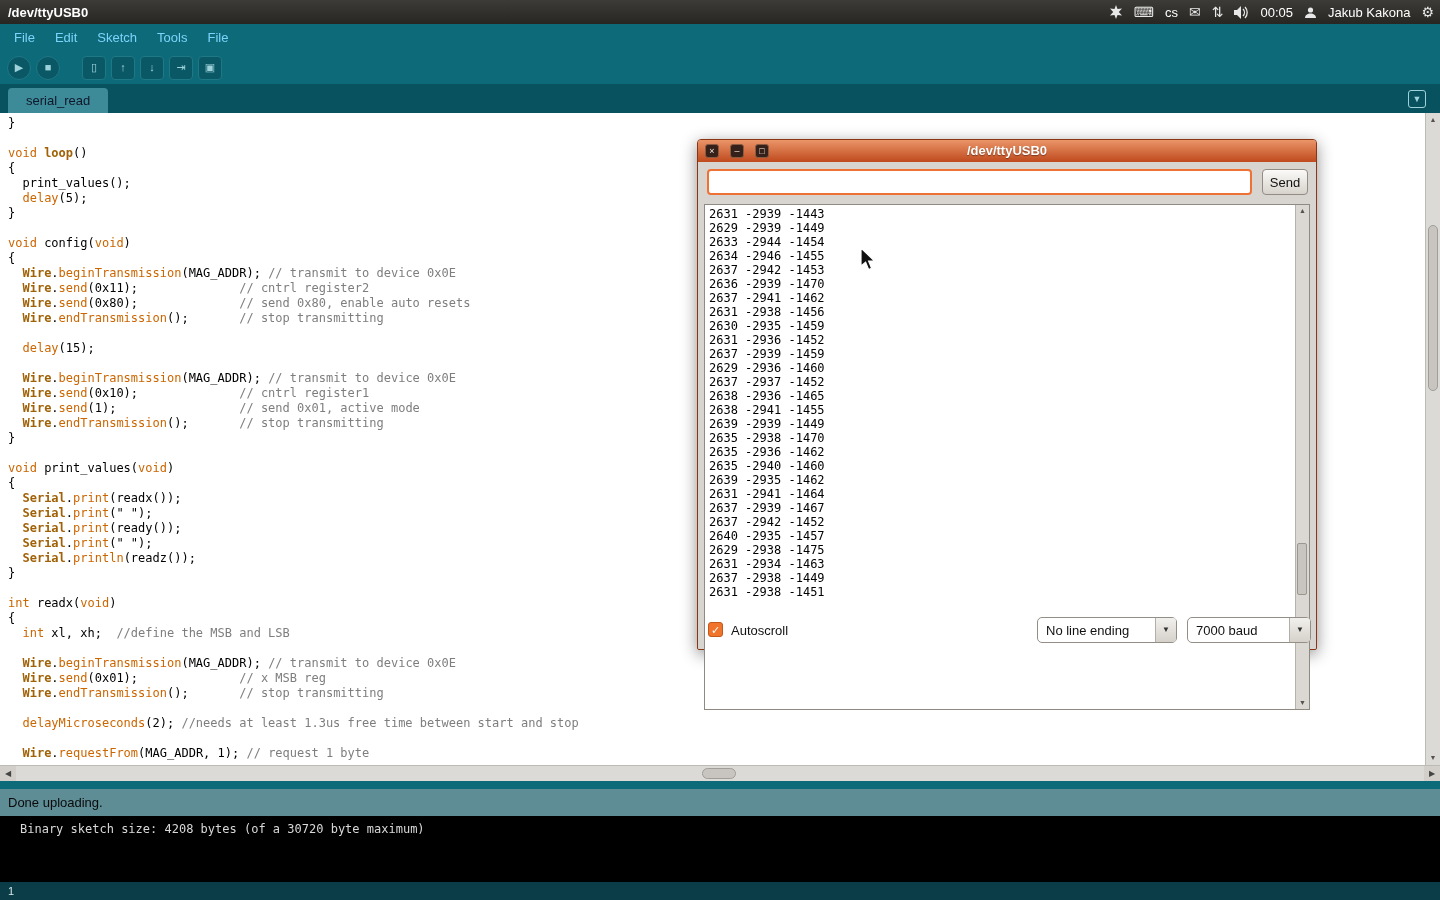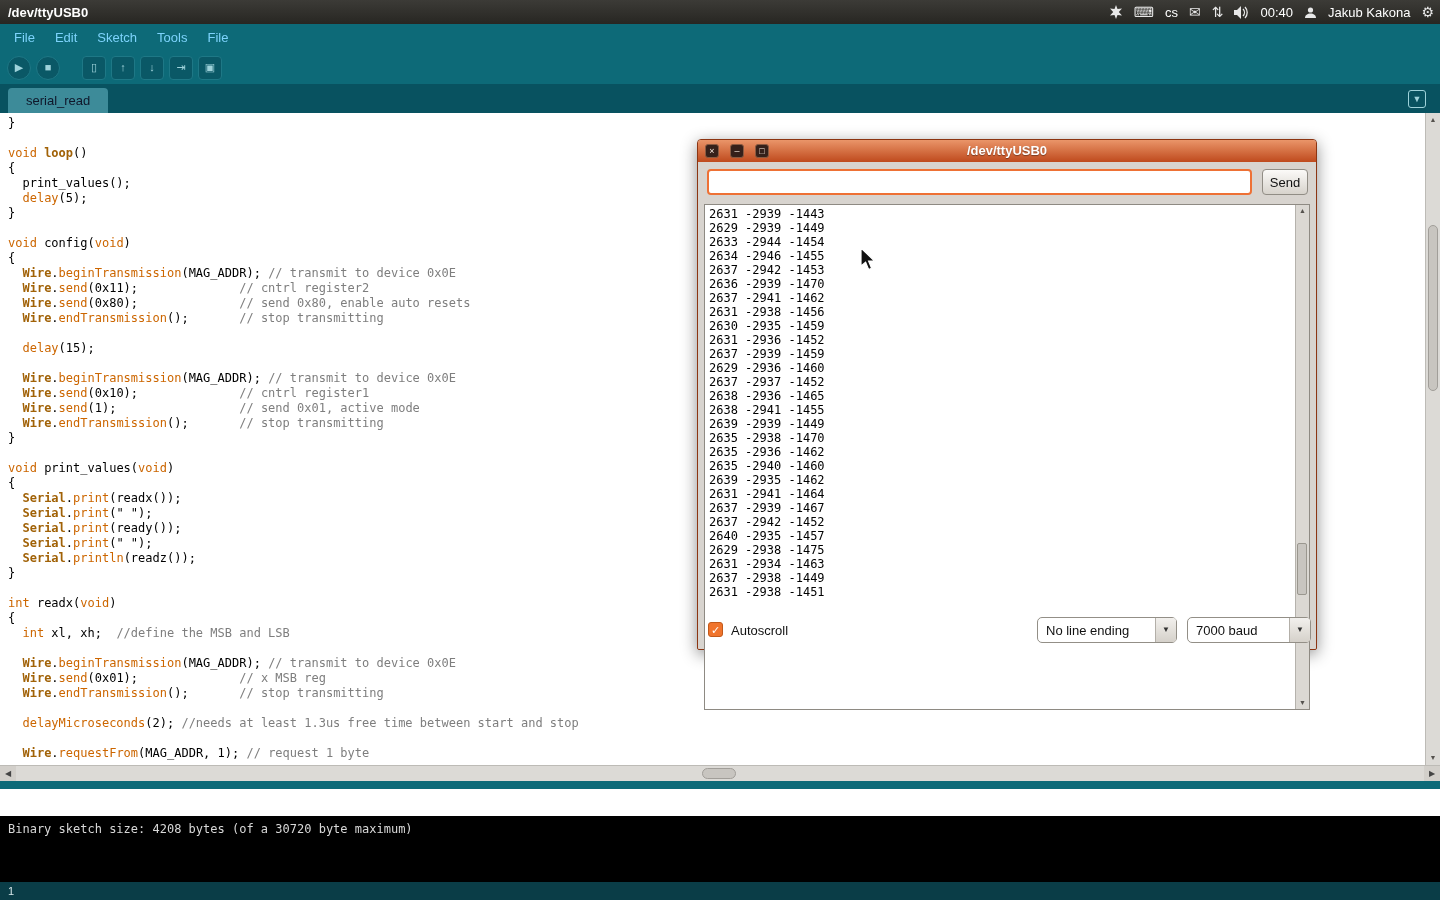--- a/index.html
+++ b/index.html
@@ -46,21 +46,21 @@
 
   
   .hscroll{position:absolute;left:0;top:765px;width:1440px;height:16px;background:#dcdad6;border-top:1px solid #bdbbb6}
   .h-arrow{position:absolute;top:0;width:16px;height:15px;display:flex;align-items:center;justify-content:center;
     font-size:8px;color:#444;background:#d2cfca}
   .hthumb{position:absolute;left:702px;top:2px;width:34px;height:11px;background:#c8c5c0;border:1px solid #a19e99;border-radius:6px}
   .status-strip{position:absolute;left:0;top:781px;width:1440px;height:8px;background:#0d6a78}
   .status-bar{position:absolute;left:0;top:789px;width:1440px;height:27px;background:#5e8d96;
     color:#0a0a0a;font-size:13px;display:flex;align-items:center;padding-left:8px}
   .console{position:absolute;left:0;top:816px;width:1440px;height:66px;background:#000}
-  .console pre{color:#d8d8d8;font-family:"DejaVu Sans Mono",monospace;font-size:12px;padding:6px 8px;white-space:pre}
+  .console pre{color:#d8d8d8;font-family:"DejaVu Sans Mono",monospace;font-size:12px;padding:6px 20px;white-space:pre}
   .bottom-bar{position:absolute;left:0;top:882px;width:1440px;height:18px;background:#0a3d47;
     color:#d7e7ea;font-size:11px;display:flex;align-items:center;padding-left:8px}
 
   
   .sm-window{position:absolute;left:697px;top:139px;width:620px;height:511px;border:1px solid #8c3512;
     border-radius:4px 4px 2px 2px;box-shadow:0 4px 16px rgba(0,0,0,.45);background:#d8d4cf}
   .sm-titlebar{position:relative;height:22px;background:linear-gradient(#ea9569,#bf4a1d);
     border-radius:3px 3px 0 0;text-align:center;color:#fff;font-weight:bold;font-size:13px;line-height:22px;
     text-shadow:0 1px 1px rgba(0,0,0,.4)}
   .sm-btn{position:absolute;top:4px;width:14px;height:14px;background:#35201a;border:1px solid #8a5a41;
@@ -106,21 +106,21 @@
       <span class="p-icon">⌨</span>
       <span class="p-text">cs</span>
       <span class="p-icon">✉</span>
       <span class="p-icon">⇅</span>
       <span class="p-icon">
         <svg width="15" height="13" viewBox="0 0 15 13">
             <path fill="#e8e8e8" d="M0 4h3l4-4v13l-4-4H0z"></path>
             <path d="M9 3a5 5 0 010 7M11 1a8 8 0 010 11" stroke="#e8e8e8" stroke-width="1.3" fill="none"></path>
           </svg>
       </span>
-      <span class="p-text">00:40</span>
+      <span class="p-text">00:05</span>
       <span class="p-icon">
         <svg width="13" height="13" viewBox="0 0 13 13">
             <circle cx="6.5" cy="4" r="2.6" fill="#e8e8e8"></circle>
             <path fill="#e8e8e8" d="M1 12c0-3 2.5-4.6 5.5-4.6S12 9 12 12z"></path>
           </svg>
       </span>
       <span class="p-text">Jakub Kakona</span>
       <span class="p-icon">⚙</span>
     </div>
   </div>
@@ -175,20 +175,23 @@
     <div class="v-arrow" style="bottom:0">▼</div>
   </div>
 
   <div class="hscroll">
     <div class="h-arrow" style="left:0">◀</div>
     <div class="hthumb"></div>
     <div class="h-arrow" style="right:0">▶</div>
   </div>
 
   <div class="status-strip"></div>
+  <div class="status-bar">
+    <span>Done uploading.</span>
+  </div>
   <div class="console">
     <pre>Binary sketch size: 4208 bytes (of a 30720 byte maximum)</pre>
   </div>
   <div class="bottom-bar">
     <span>1</span>
   </div>
 
   <div class="sm-window">
     <div class="sm-titlebar">
       <div class="sm-btn" style="left:7px"><span>×</span></div>

